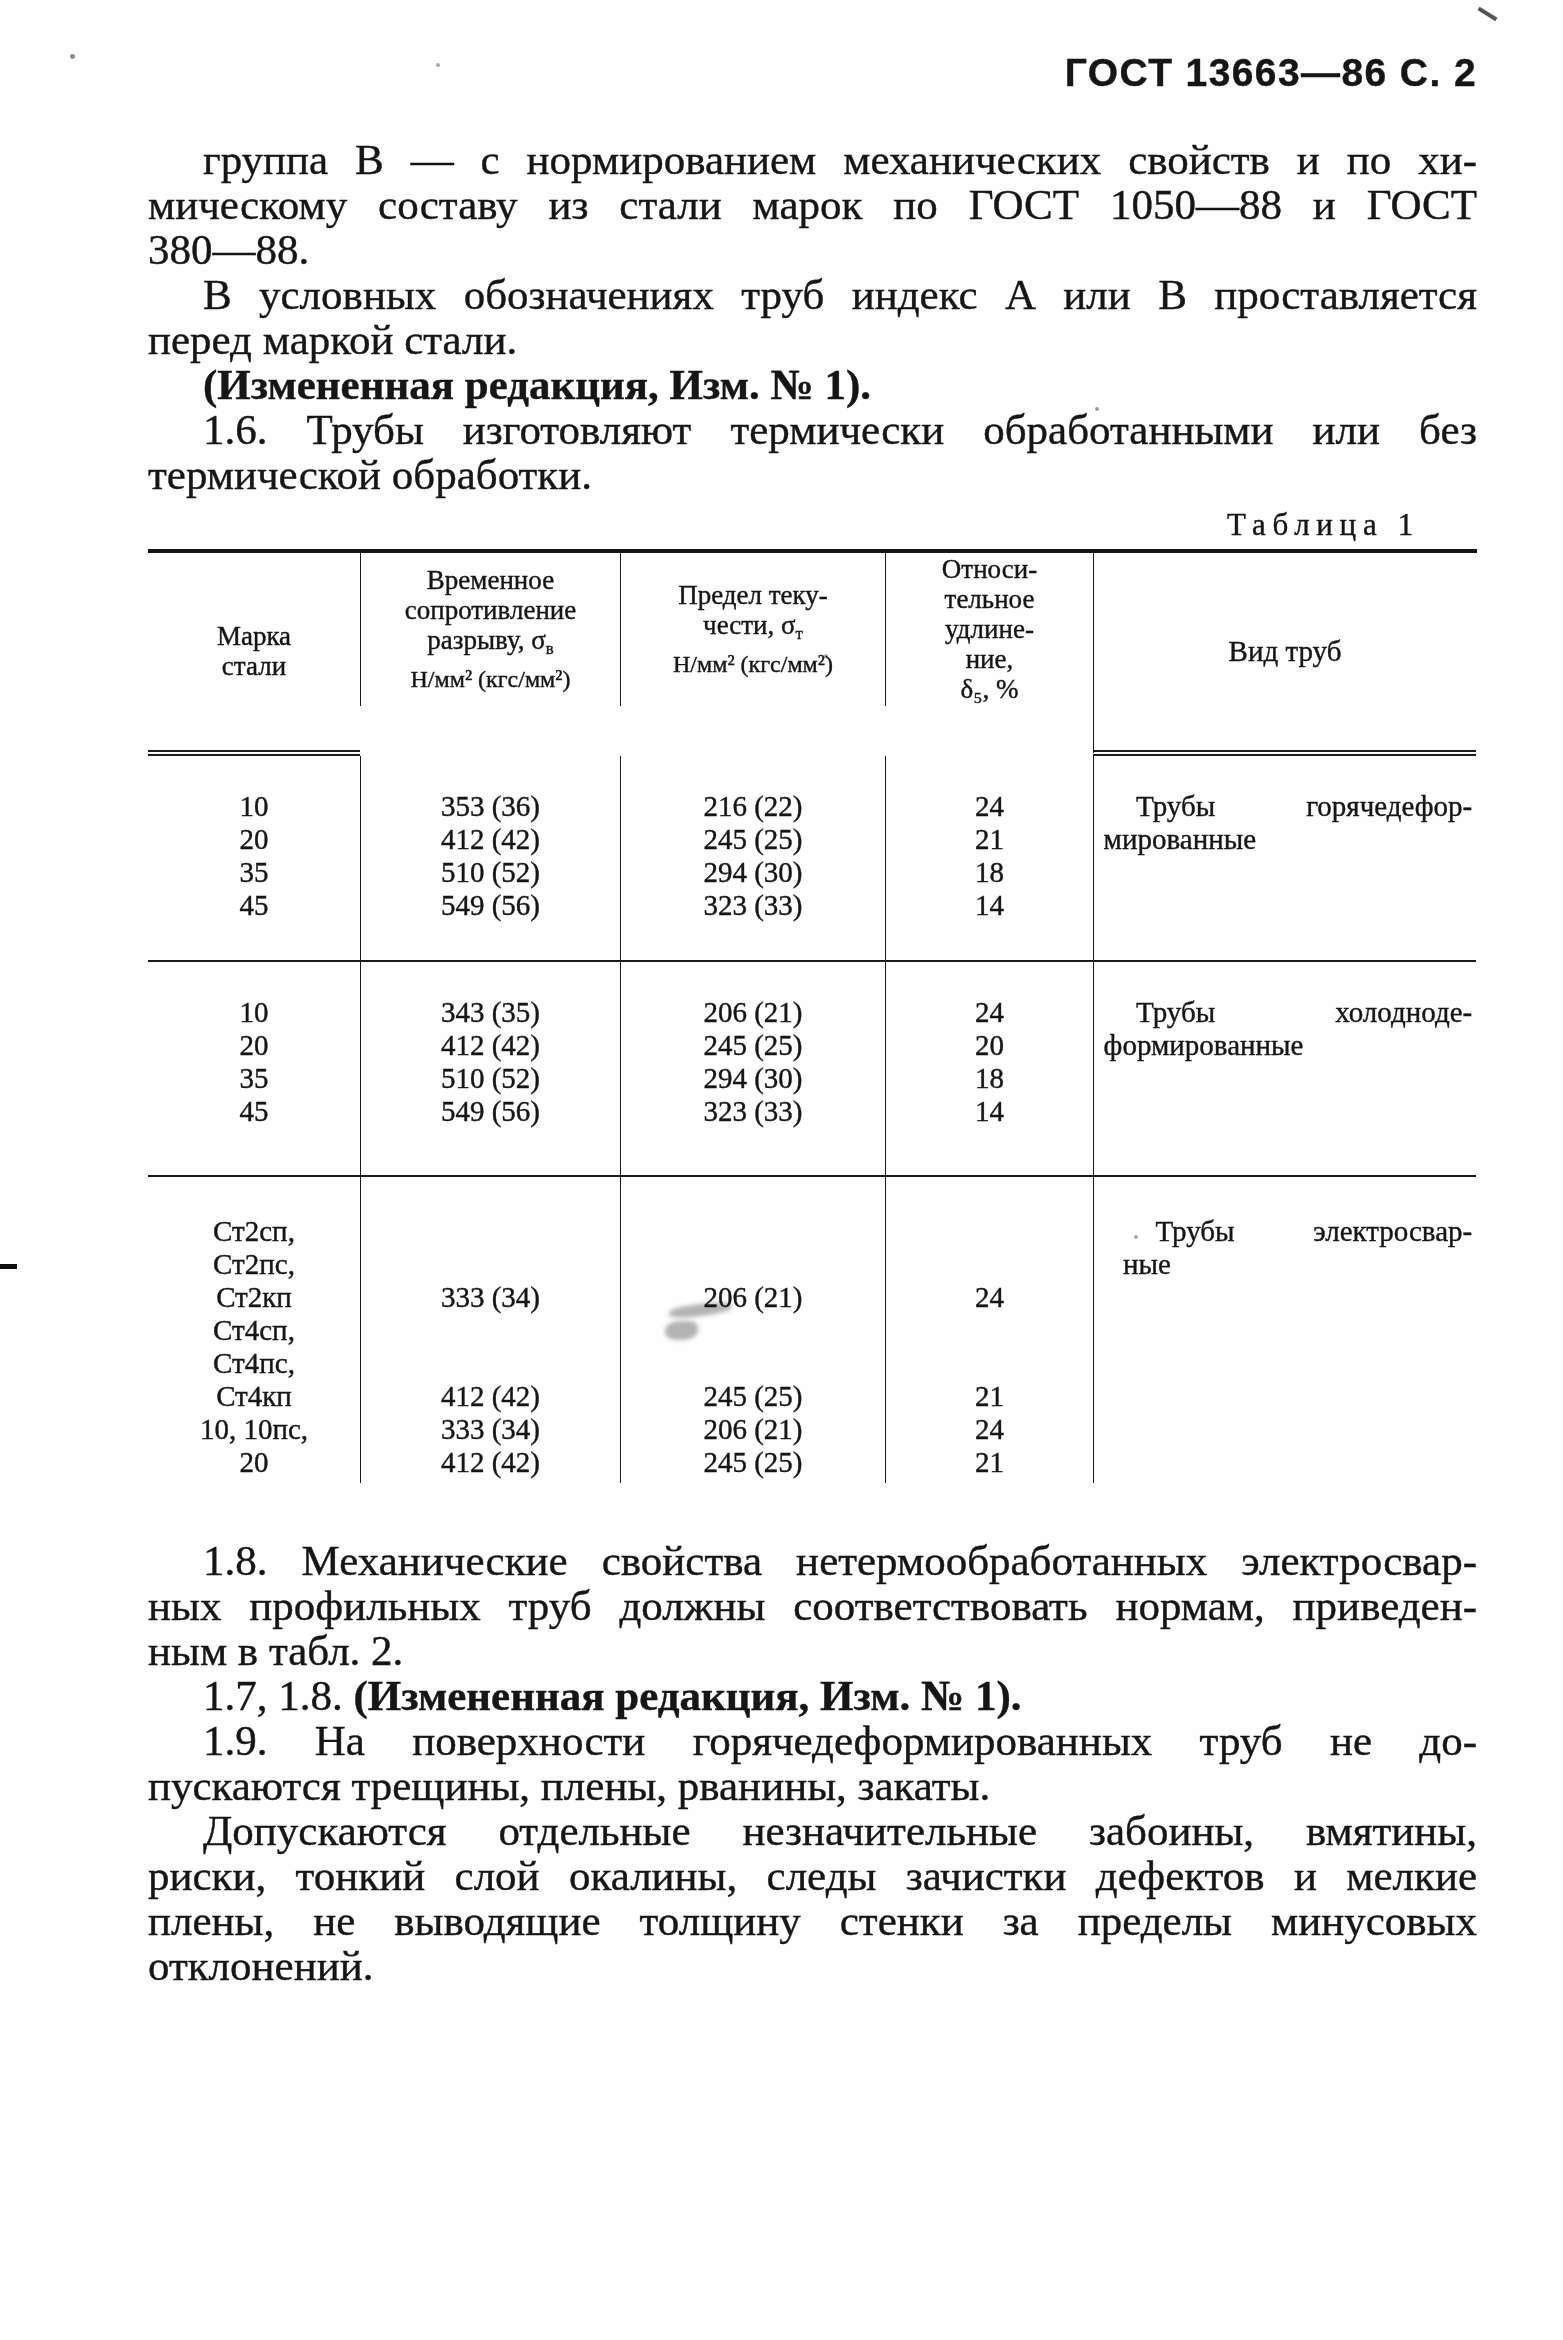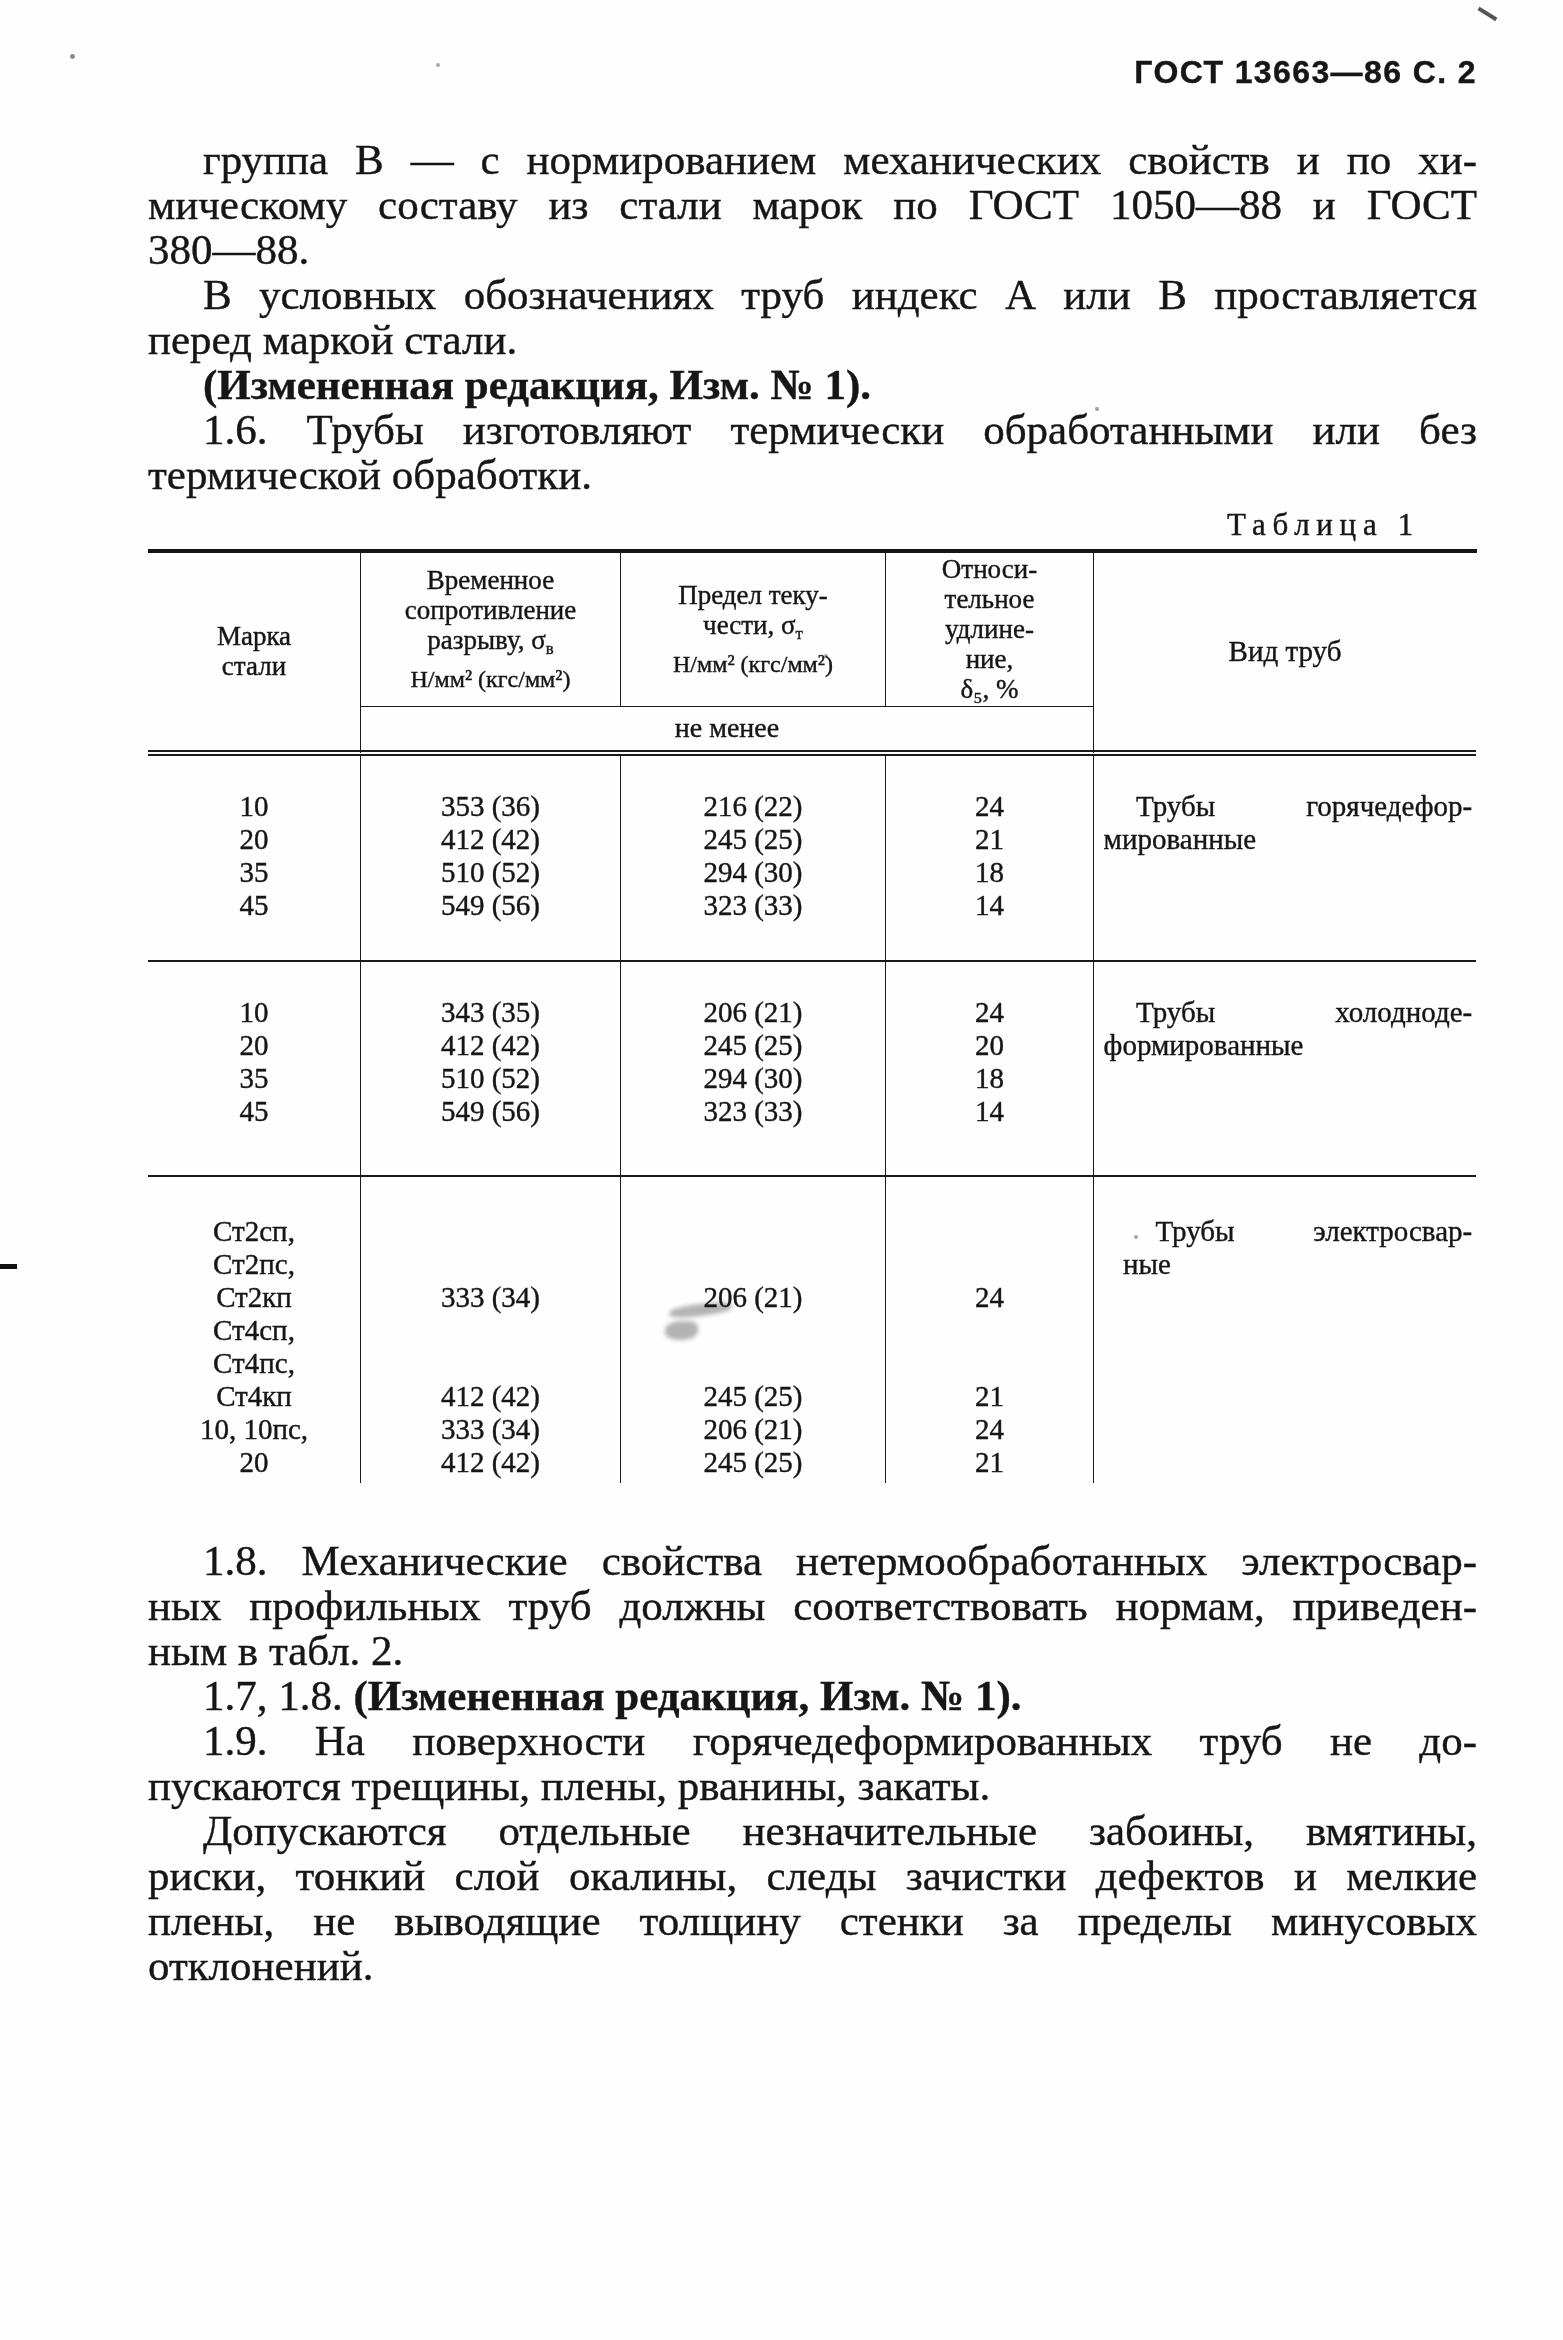--- a/index.html
+++ b/index.html
@@ -7,21 +7,21 @@
     position:relative; width:1564px; height:2340px;
     background:#fefefe; color:#161616; overflow:hidden;
     font-family:"Liberation Serif","DejaVu Serif",serif;
     -webkit-text-stroke:0.4px currentColor;
   }
   .content { position:absolute; left:148px; top:0; width:1329px; }
 
   .doc-header {
     margin-top:50px; height:45px; line-height:45px;
     text-align:right; font-family:"Liberation Sans","DejaVu Sans",sans-serif;
-    font-weight:bold; font-size:32px; letter-spacing:1.4px;
+    font-weight:bold; font-size:39px; letter-spacing:1.4px;
   }
 
   .body-text { margin-top:42px; font-size:43px; }
   .para .ln, .ln.solo {
     height:45px; line-height:45px;
     text-align:justify; text-align-last:justify;
     white-space:normal; overflow:visible;
   }
   .para .ln:first-child { text-indent:55px; }
   .para .ln:last-child  { text-align-last:left; }
@@ -141,21 +141,20 @@
       <div class="hc bl" style="grid-column:4;grid-row:1;">
           <div class="ln">Относи-</div>
           <div class="ln">тельное</div>
           <div class="ln">удлине-</div>
           <div class="ln">ние,</div>
           <div class="ln">δ₅, %</div>
         </div>
 
       <div class="hc bl dbl" style="grid-column:5;grid-row:1/3;font-size:29px;">Вид труб</div>
 
-      <div class="subhead bl dbl" style="grid-column:2/5;grid-row:2;">не менее</div>
 
       <div class="cell rule" style="grid-column:1;grid-row:3;">
           <div class="ln">10</div>
           <div class="ln">20</div>
           <div class="ln">35</div>
           <div class="ln">45</div>
         </div>
       <div class="cell bl rule" style="grid-column:2;grid-row:3;">
           <div class="ln">353 (36)</div>
           <div class="ln">412 (42)</div>

